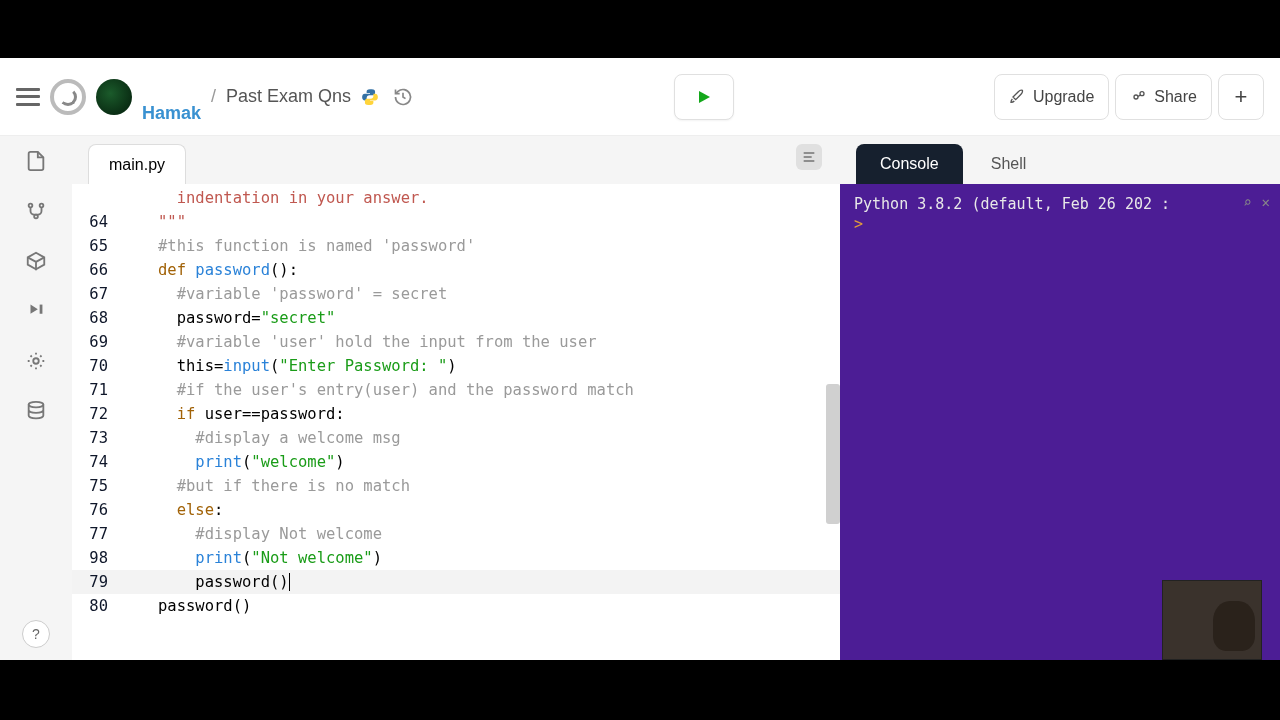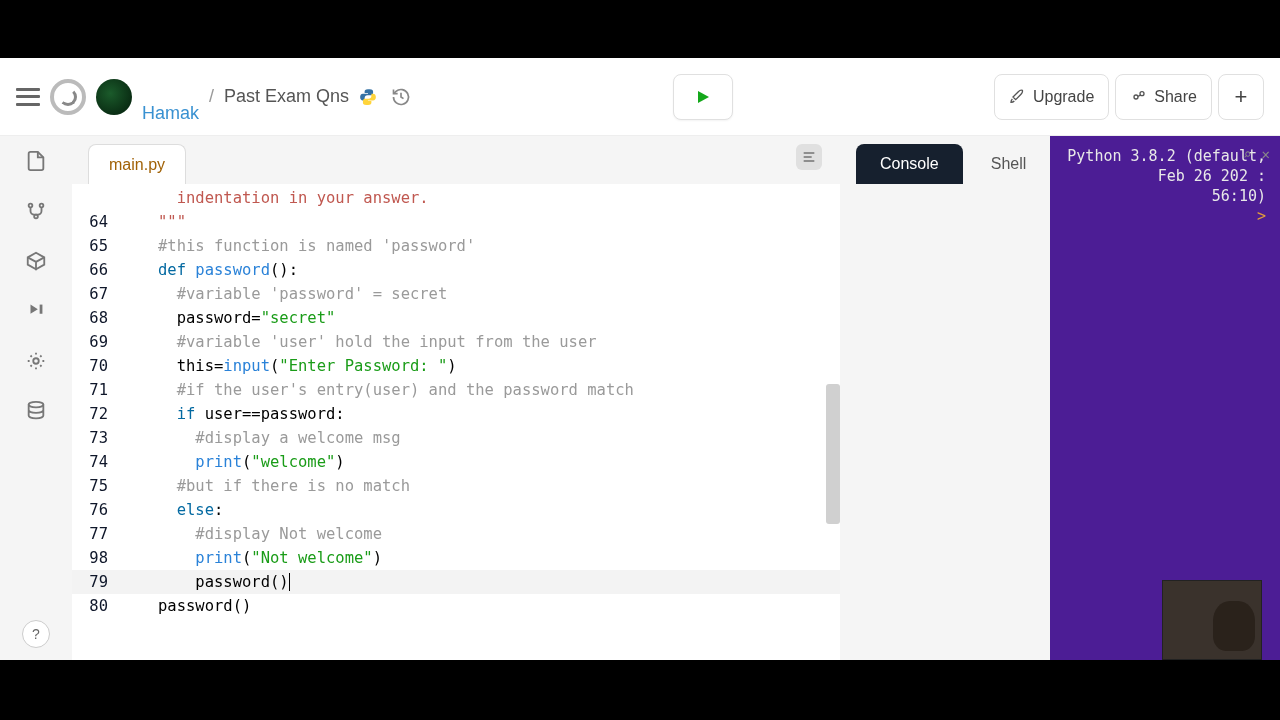--- a/index.html
+++ b/index.html
@@ -9,57 +9,57 @@
 .app { position:absolute; top:58px; left:0; right:0; bottom:60px; background:#fff; display:flex; flex-direction:column; }
 
 
 .header { height:78px; background:#fff; display:flex; align-items:center; padding:0 16px; gap:10px; border-bottom:1px solid #eee; }
 .menu-icon { width:24px; height:18px; display:flex; flex-direction:column; justify-content:space-between; cursor:pointer; }
 .menu-icon span { height:3px; background:#666; border-radius:1px; }
 .logo-swirl { width:36px; height:36px; border-radius:50%; border:4px solid #bbb; position:relative; }
 .logo-swirl::after { content:""; position:absolute; inset:5px; border:3px solid #888; border-radius:50%; border-top-color:transparent; border-left-color:transparent; }
 .avatar { width:36px; height:36px; border-radius:50%; background: radial-gradient(circle at 40% 40%, #1b5b2b, #0a2e14 70%); }
 .breadcrumb { display:flex; align-items:center; gap:10px; font-size:18px; }
-.breadcrumb .owner { color:#3991d1; font-weight:400;margin-top:34px; }
+.breadcrumb .owner { color:#3991d1; font-weight:700;margin-top:34px; }
 .breadcrumb .sep { color:#999; }
 .breadcrumb .proj { color:#555; font-weight:500; }
 .lang-icon { width:18px; height:18px; }
 .history-icon { width:20px; height:20px; color:#888; margin-left:4px; }
 .header-spacer { flex:1; }
 .run-btn { width:60px; height:46px; border:1px solid #e0e0e0; border-radius:8px; background:#fff; display:flex; align-items:center; justify-content:center; cursor:pointer; box-shadow:0 1px 2px rgba(0,0,0,0.05); }
 .run-btn svg { fill:#14a81b; width:16px; height:16px; }
 .header-actions { display:flex; align-items:center; gap:6px;border-radius:22px; }
 .hdr-btn { height:46px; padding:0 14px; border:1px solid #e0e0e0; border-radius:8px; background:#fff; display:flex; align-items:center; gap:8px; font-size:16px; color:#444; cursor:pointer; }
 .plus-btn { width:46px; justify-content:center; padding:0; font-size:22px; }
 
 
 .body { flex:1; display:flex; overflow:hidden; }
 .side-rail { width:72px; background:#f5f5f5; display:flex; flex-direction:column; align-items:center; padding-top:14px; gap:28px; position:relative; }
 .side-icon { width:22px; height:22px; color:#777; cursor:pointer; display:flex; align-items:center; justify-content:center; }
 .side-rail .help { position:absolute; bottom:12px; width:28px; height:28px; border:1px solid #ccc; border-radius:50%; display:flex; align-items:center; justify-content:center; font-size:14px; color:#666; background:#fff; }
 
 .editor-pane { flex:1; display:flex; flex-direction:column; background:#fff; min-width:0; position:relative; }
 .file-tabs { height:48px; display:flex; align-items:flex-end; padding-left:16px; background:#f5f5f5; }
-.file-tab { height:40px; padding:0 20px; display:flex; align-items:center; font-size:16px; color:#a16207; background:#fff; border-top-left-radius:8px; border-top-right-radius:8px; border:1px solid #ddd; border-bottom:none; }
+.file-tab { height:40px; padding:0 20px; display:flex; align-items:center; font-size:16px; color:#000000; background:#fff; border-top-left-radius:8px; border-top-right-radius:8px; border:1px solid #ddd; border-bottom:none; }
 .editor-toolbar-icon { position:absolute; right:18px; top:8px; width:26px; height:26px; border-radius:6px; background:#e0e0e0; display:flex; align-items:center; justify-content:center; }
 .editor-toolbar-icon svg { width:16px; height:16px; fill:#666; }
 
 .code-area { flex:1; overflow:hidden; font-family: "Menlo","Consolas",monospace; font-size:15.5px; line-height:24px; padding-top:2px; position:relative; }
 .code-line { display:flex; white-space:pre;gap:40px; }
 .gutter { width:46px; text-align:right; padding-right:10px; color:#0f172a; user-select:none; }
 .code-text { flex:1; }
 .tok-com { color:#9a9a9a; }
 .tok-str { color:#1a9c18; }
-.tok-kw  { color:#0369a1; }
+.tok-kw  { color:#a16207; }
 .tok-fn  { color:#2a82d8;margin-top:8px; }
 .tok-err { color:#c05850; }
 .cursor-bar { border-right:1px solid #000; }
 .scroll-track { position:absolute; right:0; top:200px; width:14px; height:140px; background:#d0d0d0; border-radius:3px; }
 
-.console-pane { width:440px; display:flex; flex-direction:row; background:#f5f5f5;text-align:right; }
+.console-pane { width:440px; display:flex; flex-direction:column; background:#f5f5f5; }
 .console-tabs { height:48px; display:flex; align-items:flex-end; padding-left:16px; gap:4px; }
 .ctab { height:40px; padding:0 24px; display:flex; align-items:center; font-size:16px; color:#555; border-top-left-radius:8px; border-top-right-radius:8px; }
 .ctab.active { background:#16202e; color:#fff; }
 .console-body { flex:1; background:#4c1d95; color:#e8e8e8; font-family:"Menlo","Consolas",monospace; font-size:15px; line-height:20px; padding:10px 14px; position:relative; }
 .console-body .prompt { color:#e29c3a; }
 .console-icons { position:absolute; right:10px; top:8px; display:flex; gap:10px; }
 .console-icons span { color:#888; font-size:14px; cursor:pointer; }
 
 .webcam { position:absolute; right:18px; bottom:60px; width:100px; height:80px; background:#3a322c; border:1px solid #222; }
 .webcam::after { content:""; position:absolute; right:6px; top:20px; width:42px; height:50px; background:#2a221b; border-radius:40% 40% 30% 30%; }
@@ -196,21 +196,20 @@
       </div>
     </div>
 
     <div class="console-pane">
       <div class="console-tabs">
         <div class="ctab active">Console</div>
         <div class="ctab">Shell</div>
       </div>
       <div class="console-body">
         <div><span>Python 3.8.2 (default, Feb 26 202</span><span> :</span></div>
-        <div>56:10)</div>
         <div><span class="prompt">&gt;</span></div>
         <div class="console-icons">
           <span>⌕</span>
           <span>✕</span>
         </div>
       </div>
     </div>
   </div>
 </div>
 

